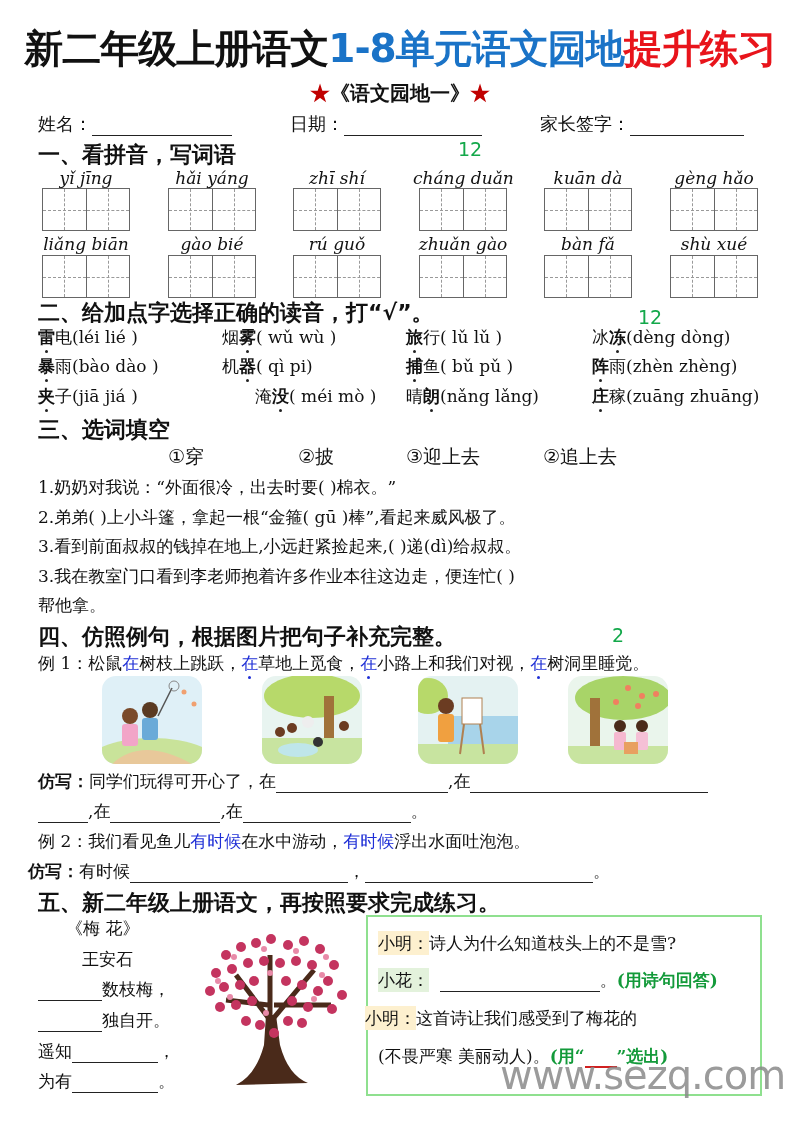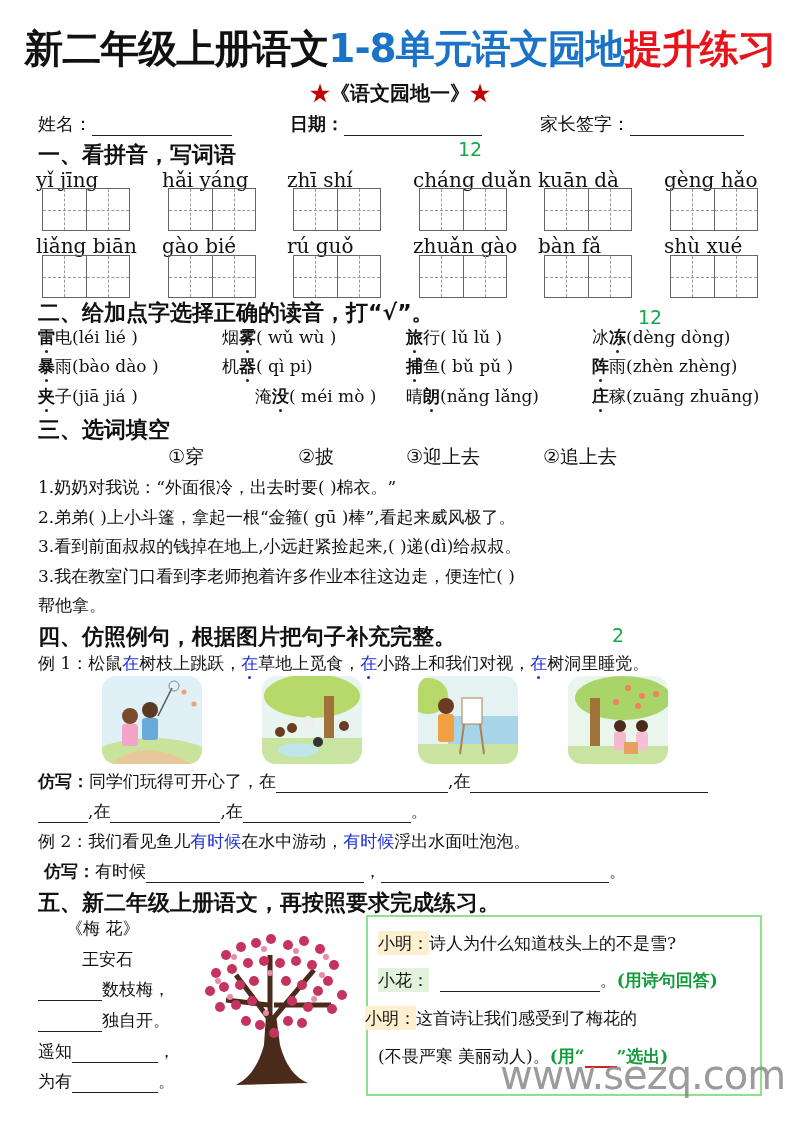--- a/index.html
+++ b/index.html
@@ -8,21 +8,21 @@
   .abs { position:absolute; white-space:nowrap; }
   .sans { font-family:"DejaVu Sans","Liberation Sans",sans-serif; }
   .title { top:22px; left:0; width:800px; text-align:center; font-size:39px; font-weight:bold;
            font-family:"DejaVu Sans","Liberation Sans",sans-serif; letter-spacing:-1px; }
   .subtitle { top:80px; left:0; width:800px; text-align:center; font-size:20px; font-weight:bold; }
   .star { color:#c00000; }
   .field-label { font-size:18px; }
   .uline { display:inline-block; border-bottom:1.3px solid #222; height:18px; vertical-align:bottom; }
   .sec { font-size:22px; font-weight:bold; font-family:"DejaVu Sans","Liberation Sans",sans-serif; }
   .score { color:#13a84a; font-family:"DejaVu Sans","Liberation Sans",sans-serif; font-size:19px; }
-  .pinyin { font-size:20px; width:100px; }
+  .pinyin { font-size:17px; text-align:center; width:100px;font-style:italic; }
   .grid2 { position:absolute; width:88px; height:43px; border:1.5px solid #666; box-sizing:border-box; display:flex; }
   .cell { flex:1; position:relative; border-right:1.5px solid #666; }
   .cell:last-child { border-right:none; }
   .cell::before { content:""; position:absolute; left:50%; top:0; bottom:0; border-left:1px dashed #999; }
   .cell::after { content:""; position:absolute; top:50%; left:0; right:0; border-top:1px dashed #999; }
   .q { font-size:17px; }
   .dotchar { position:relative; display:inline-block; }
   .dotchar::after { content:""; position:absolute; left:50%; bottom:-4px; width:3px; height:3px; margin-left:-1.5px; border-radius:50%; background:#222; }
   .blue { color:#1f2fd6; }
   .blue.dotchar::after { background:#1f2fd6; }
@@ -41,21 +41,21 @@
 <div class="abs title">
   <span>新二年级上册语文</span><span style="color:#1a73c7">1-8单元语文园地</span><span style="color:#e8141b">提升练习</span>
 </div>
 <div class="abs subtitle">
   <span class="star">★</span><span>《语文园地一》</span><span class="star">★</span>
 </div>
 
 <div class="abs field-label" style="left:38px;top:112px;">
   <span>姓名：</span><span class="uline" style="width:140px"></span>
 </div>
-<div class="abs field-label" style="left:290px;top:112px;font-weight:bold;">
+<div class="abs field-label" style="left:290px;top:112px;">
   <span>日期：</span><span class="uline" style="width:138px"></span>
 </div>
 <div class="abs field-label" style="left:540px;top:112px;">
   <span>家长签字：</span><span class="uline" style="width:114px"></span>
 </div>
 
 <div class="abs sec" style="left:38px;top:140px;">一、看拼音，写词语</div>
 <div class="abs score" style="left:458px;top:138px;">12</div>
 
 <div class="abs pinyin" style="left:36px;top:168px;">yǐ  jīng</div>
@@ -222,21 +222,21 @@
 
 <div class="abs body-t" style="left:38px;top:770px;">
   <span style="font-weight:bold" class="sans">仿写：</span><span>同学们玩得可开心了，在</span><span class="uline" style="width:172px"></span><span>,在</span><span class="uline" style="width:238px"></span>
 </div>
 <div class="abs body-t" style="left:38px;top:800px;">
   <span class="uline" style="width:50px"></span><span>,在</span><span class="uline" style="width:110px"></span><span>,在</span><span class="uline" style="width:168px"></span><span>。</span>
 </div>
 <div class="abs body-t" style="left:38px;top:830px;">
   <span>例 2：我们看见鱼儿</span><span class="blue">有时候</span><span>在水中游动，</span><span class="blue">有时候</span><span>浮出水面吐泡泡。</span>
 </div>
-<div class="abs body-t" style="left:44px;top:860px;">
+<div class="abs body-t" style="left:28px;top:860px;">
   <span style="font-weight:bold" class="sans">仿写：</span><span>有时候</span><span class="uline" style="width:218px"></span><span>，</span><span class="uline" style="width:228px"></span><span>。</span>
 </div>
 
 <div class="abs sec" style="left:38px;top:888px;">五、新二年级上册语文，再按照要求完成练习。</div>
 <div class="abs body-t" style="left:66px;top:917px;">《梅  花》</div>
 <div class="abs body-t" style="left:82px;top:948px;">王安石</div>
 <div class="abs body-t" style="left:38px;top:978px;"><span class="uline" style="width:64px"></span><span>数枝梅，</span></div>
 <div class="abs body-t" style="left:38px;top:1009px;"><span class="uline" style="width:64px"></span><span>独自开。</span></div>
 <div class="abs body-t" style="left:38px;top:1040px;"><span>遥知</span><span class="uline" style="width:86px"></span><span>，</span></div>
 <div class="abs body-t" style="left:38px;top:1070px;"><span>为有</span><span class="uline" style="width:86px"></span><span>。</span></div>

